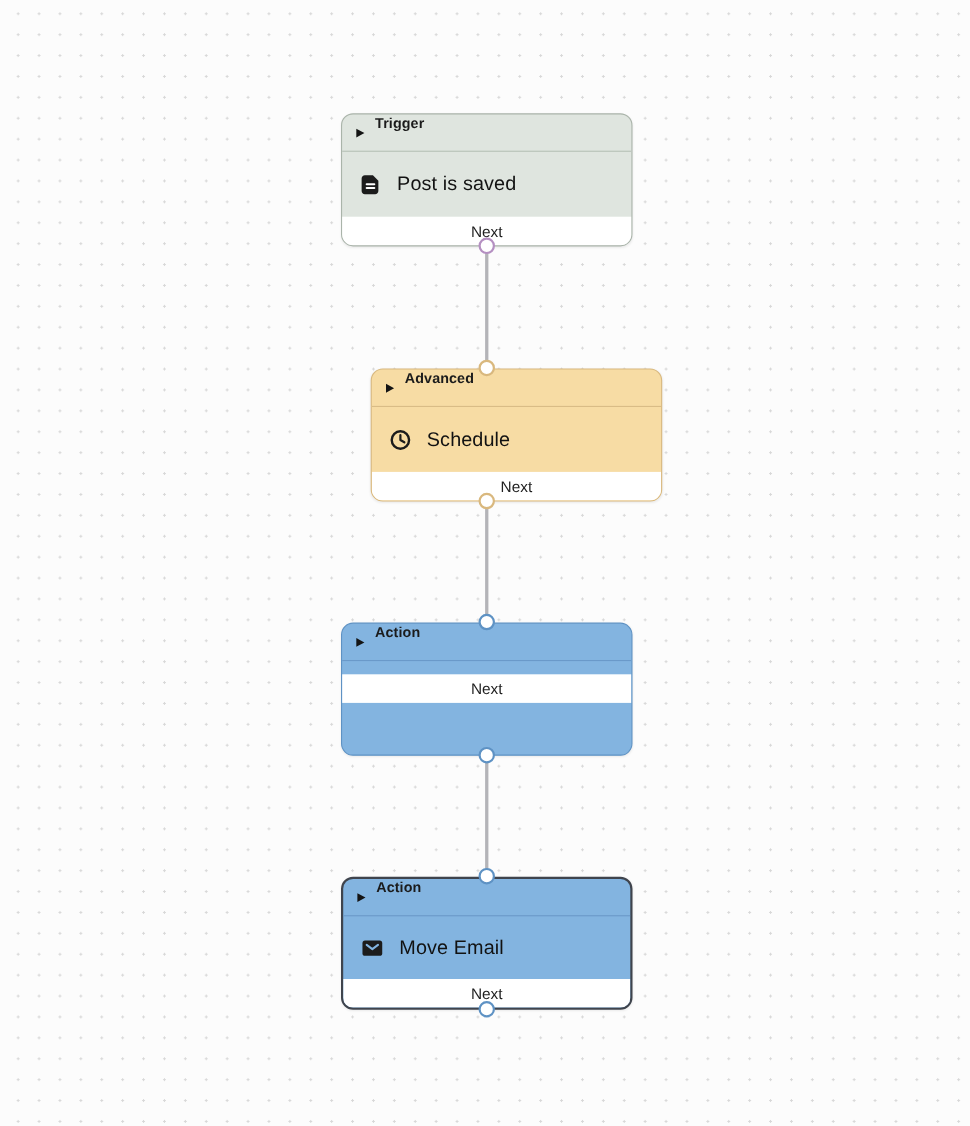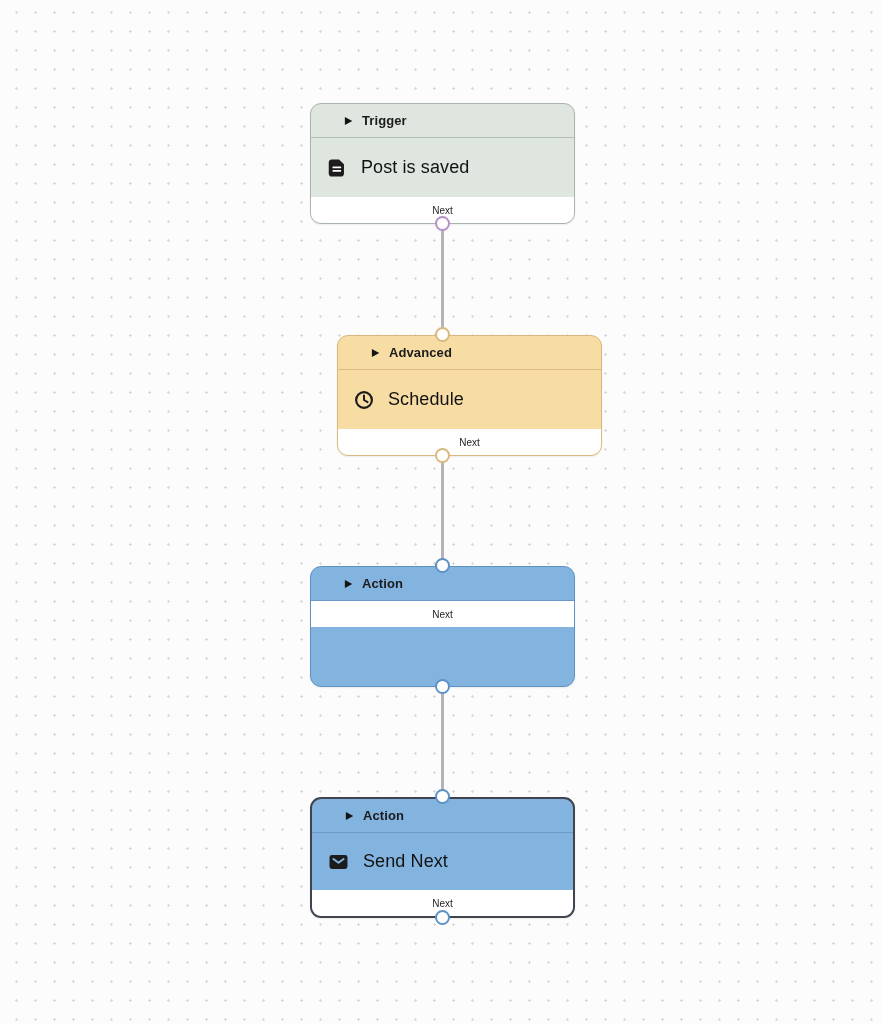--- a/index.html
+++ b/index.html
@@ -23,34 +23,34 @@
     background:#fff;
   }
   .node-1{top:103px;}
   .node-2{top:335px;}
   .node-3{top:566px;}
   .node-4{top:797px;}
   .node--trigger{background:#dfe5df;border-color:#aab4aa;}
   .node--trigger .node-header{border-bottom-color:#b6c1b6;}
   .node--advanced{background:#f7dca4;border-color:#d9b87e;margin-left:27px;}
   .node--advanced .node-header{border-bottom-color:#d9bc86;}
-  .node--action{background:#83b4e0;border-color:#5e92c4;}
+  .node--action{background:#83b4e0;border-color:#5e92c4;gap:12px;}
   .node--action .node-header{border-bottom-color:#6a99c9;}
   .node--selected{border:2px solid #3f444d;}
   .node-header{
-    flex:0 0 34px;display:flex;align-items:center;gap:9px;
-    padding:0 33px;border-bottom:1.5px solid transparent;box-sizing:border-box;
+    flex:0 0 34px;display:flex;gap:9px;
+    padding:0 12px;border-bottom:1.5px solid transparent;box-sizing:border-box;
   }
   .cat-label{font-size:13px;font-weight:600;color:#1b1b1b;letter-spacing:.1px;}
   .node-body{flex:1 1 auto;display:flex;align-items:center;gap:13px;padding:0 15px;}
   .node-title{font-size:18px;font-weight:500;color:#121212;letter-spacing:.1px;}
   .node-footer{
     flex:0 0 26px;background:#ffffff;display:flex;align-items:center;justify-content:center;
   }
-  .next-label{font-size:10px;font-weight:500;color:#1f1f1f;}
+  .next-label{font-size:14px;font-weight:500;color:#1f1f1f;}
   .icon{display:inline-flex;align-items:center;justify-content:center;}
   
   .port{
     position:absolute;left:435px;width:11px;height:11px;border-radius:50%;
     background:#ffffff;border:2.5px solid #999;box-sizing:content-box;z-index:5;
   }
   .port--purple{border-color:#b590c2;}
   .port--tan{border-color:#d9b87e;}
   .port--blue{border-color:#5e92c4;}
   .p1{top:216px;} .p2{top:327px;} .p3{top:448px;} .p4{top:558px;}
@@ -135,21 +135,21 @@
       </span>
       <span class="cat-label">Action</span>
     </div>
     <div class="node-body">
       <span class="icon">
         <svg width="23" height="22" viewBox="0 0 24 24">
           <rect x="2.2" y="4.4" width="19.6" height="15.2" rx="2.6" fill="#1c1c1c"></rect>
           <path d="M6.4 8.8l5.6 4.1 5.6-4.1" fill="none" stroke="#83b4e0" stroke-width="2.1" stroke-linecap="round" stroke-linejoin="round"></path>
         </svg>
       </span>
-      <span class="node-title">Send Next</span>
+      <span class="node-title">Move Email</span>
     </div>
     <div class="node-footer">
       <span class="next-label">Next</span>
     </div>
   </div>
 
   <div class="port port--purple p1"></div>
   <div class="port port--tan    p2"></div>
   <div class="port port--tan    p3"></div>
   <div class="port port--blue   p4"></div>

